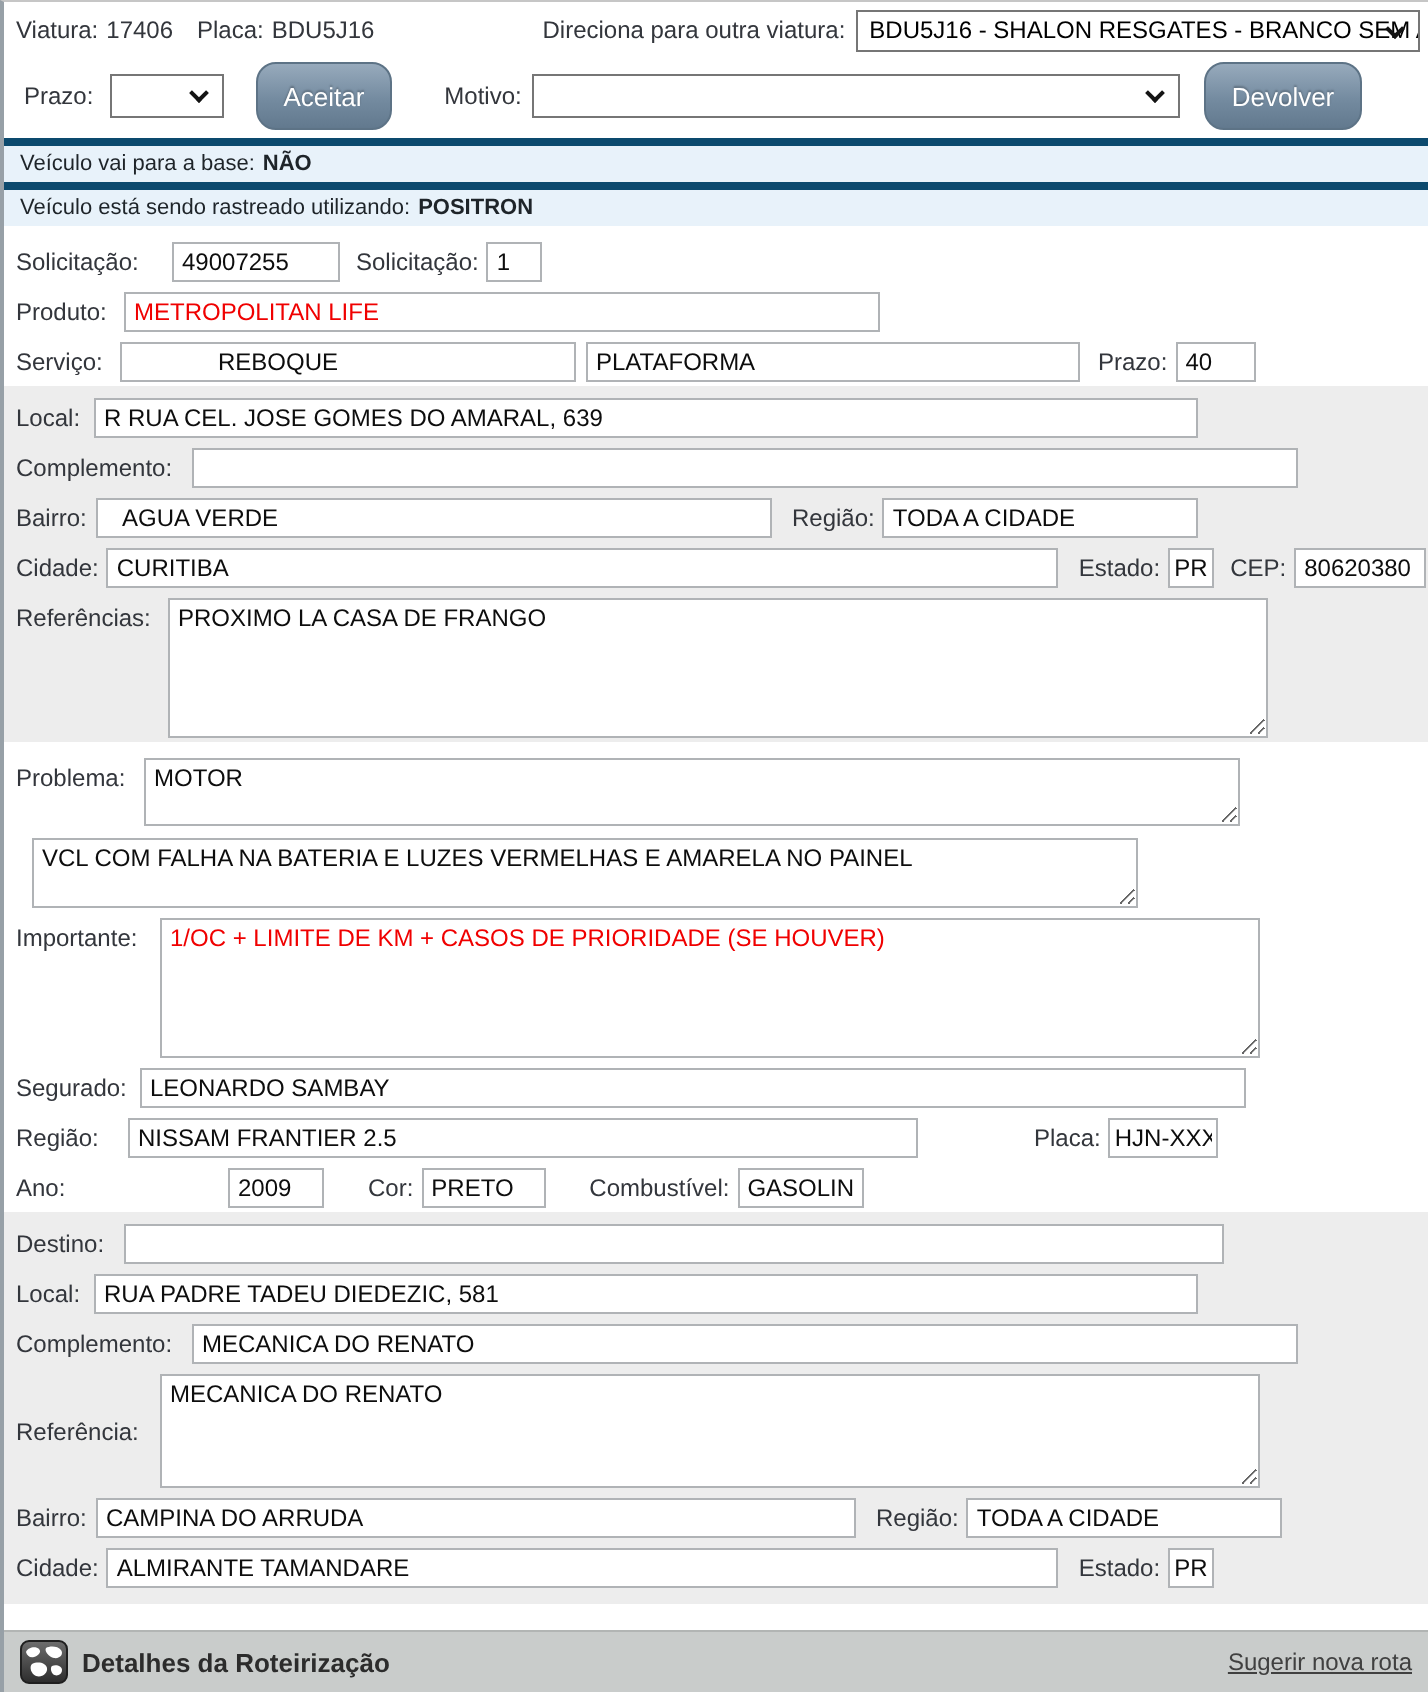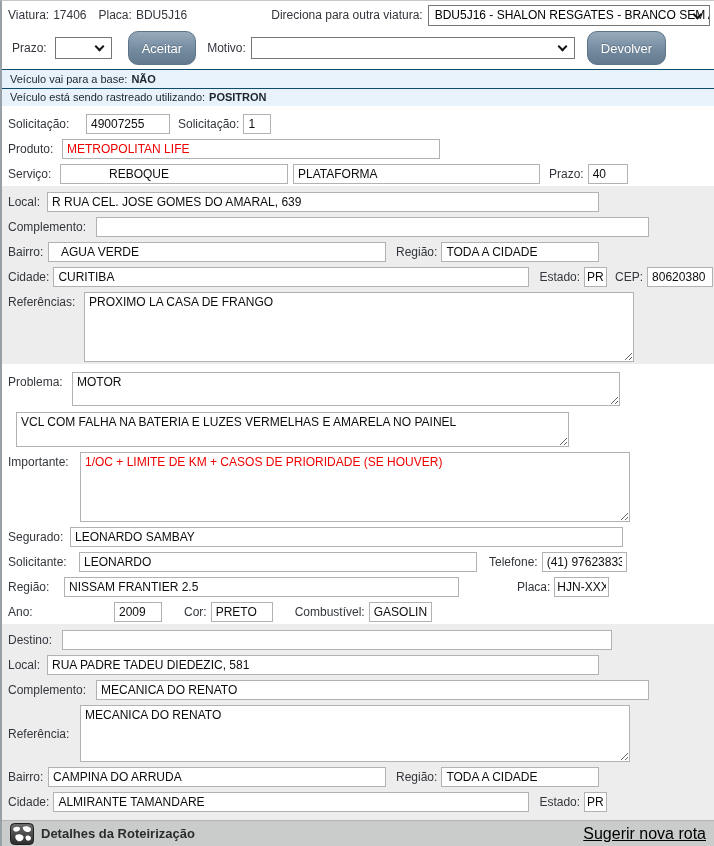--- a/index.html
+++ b/index.html
@@ -39,21 +39,21 @@
     height:34px; padding:0 13px;
     display:flex; align-items:center; justify-content:center;
     background:linear-gradient(#97aabc, #748ba0 55%, #62798e);
     border:1px solid #5d7386; border-radius:10px;
     color:#fff; font-size:13px; cursor:pointer;
     text-shadow:0 -1px 1px rgba(0,0,0,.25);
   }
 
   
   .sbar {
-    background:#e8f2fa; border-top:1px solid #0c4a6e;
+    background:#e8f2fa; border-top:4px solid #0c4a6e;
     height:22px; display:flex; align-items:center;
     padding-left:8px; font-size:11px; color:#1e2429;
   }
   .sbar:last-of-type { border-bottom:1px solid #ccd8e1; }
   .sbar b { margin-left:4px; }
 
   
   .section { padding:1px 0 2px 0; }
   .section.gray { background:#ededed; }
   .frow { display:flex; align-items:center; margin-top:5px; padding-left:6px; }
@@ -78,21 +78,21 @@
   .w60{min-width:60px}.w68{min-width:68px}.w58{min-width:58px}.w67{min-width:67px}
   .w52{min-width:52px}.w102{min-width:102px}
 
   
   .footer {
     margin-top:auto; height:31px; background:#c9cccb;
     border-top:1px solid #b2b5b4;
     display:flex; align-items:center; padding:0 8px;
   }
   .footer .ftitle { font-weight:bold; font-size:13px; color:#2c2c2c; margin-left:7px; }
-  .footer a.flink { margin-left:auto; color:#000000; text-decoration:underline; font-size:16px; cursor:pointer; }
+  .footer a.flink { margin-left:auto; color:#404040; text-decoration:underline; font-size:12px; cursor:pointer; }
 </style>
 </head>
 <body>
 
 <div class="app">
 
   <div class="hdr">
     <div class="hrow1">
       <span class="lbl">Viatura:</span>
       <span class="kv-val">17406</span>
@@ -104,21 +104,21 @@
         <span class="chev"></span>
       </div>
     </div>
     <div class="hrow2">
       <span class="lbl">Prazo:</span>
       <div class="sel h22" style="width:57px;margin-left:8px">
         <span></span>
         <span class="chev"></span>
       </div>
       <button class="btn" style="margin-left:16px;min-width:58px">Aceitar</button>
-      <span class="lbl" style="margin-left:11px">Motivo:</span>
+      <span class="lbl" style="margin-left:26px">Motivo:</span>
       <div class="sel h22" style="width:324px;margin-left:5px">
         <span></span>
         <span class="chev"></span>
       </div>
       <button class="btn" style="margin-left:12px;min-width:74px">Devolver</button>
     </div>
   </div>
 
   <div class="sbar">
     <span>Veículo vai para a base:</span>
@@ -188,26 +188,20 @@
     </div>
     <div class="frow top">
       <span class="flbl w68">Importante:</span>
       <textarea class="fta red" style="width: 550px; height: 70px;">1/OC + LIMITE DE KM + CASOS DE PRIORIDADE (SE HOUVER)</textarea>
     </div>
     <div class="frow">
       <span class="flbl w58">Segurado:</span>
       <input class="fin" style="width: 553px;" value="LEONARDO SAMBAY">
     </div>
     <div class="frow">
-      <span class="flbl w67">Solicitante:</span>
-      <input class="fin" style="width: 398px;" value="LEONARDO">
-      <span class="flbl" style="margin-left:12px">Telefone:</span>
-      <input class="fin" style="width: 85px;" value="(41) 97623833">
-    </div>
-    <div class="frow">
       <span class="flbl w52">Região:</span>
       <input class="fin" style="width: 395px;" value="NISSAM FRANTIER 2.5">
       <span class="flbl" style="margin-left:58px">Placa:</span>
       <input class="fin" style="width: 55px; padding: 0px 2px;" value="HJN-XXXX">
     </div>
     <div class="frow">
       <span class="flbl w102">Ano:</span>
       <input class="fin" style="width: 48px;" value="2009">
       <span class="flbl" style="margin-left:22px">Cor:</span>
       <input class="fin" style="width: 62px;" value="PRETO">
@@ -228,21 +222,21 @@
     <div class="frow">
       <span class="flbl w84">Complemento:</span>
       <input class="fin" style="width: 553px;" value="MECANICA DO RENATO">
     </div>
     <div class="frow">
       <span class="flbl w68">Referência:</span>
       <textarea class="fta" style="width: 550px; height: 57px;">MECANICA DO RENATO</textarea>
     </div>
     <div class="frow">
       <span class="flbl w36">Bairro:</span>
-      <input class="fin" style="width: 338px;" value="CAMPINA DO ARRUDA">
+      <input class="fin" style="width: 380px;" value="CAMPINA DO ARRUDA">
       <span class="flbl" style="margin-left:10px">Região:</span>
       <input class="fin" style="width: 158px;" value="TODA A CIDADE">
     </div>
     <div class="frow" style="margin-bottom:6px">
       <span class="flbl w40">Cidade:</span>
       <input class="fin" style="width: 476px;" value="ALMIRANTE TAMANDARE">
       <span class="flbl" style="margin-left:10px">Estado:</span>
       <input class="fin" style="width: 23px; padding: 0px 2px;" value="PR">
     </div>
   </div>

